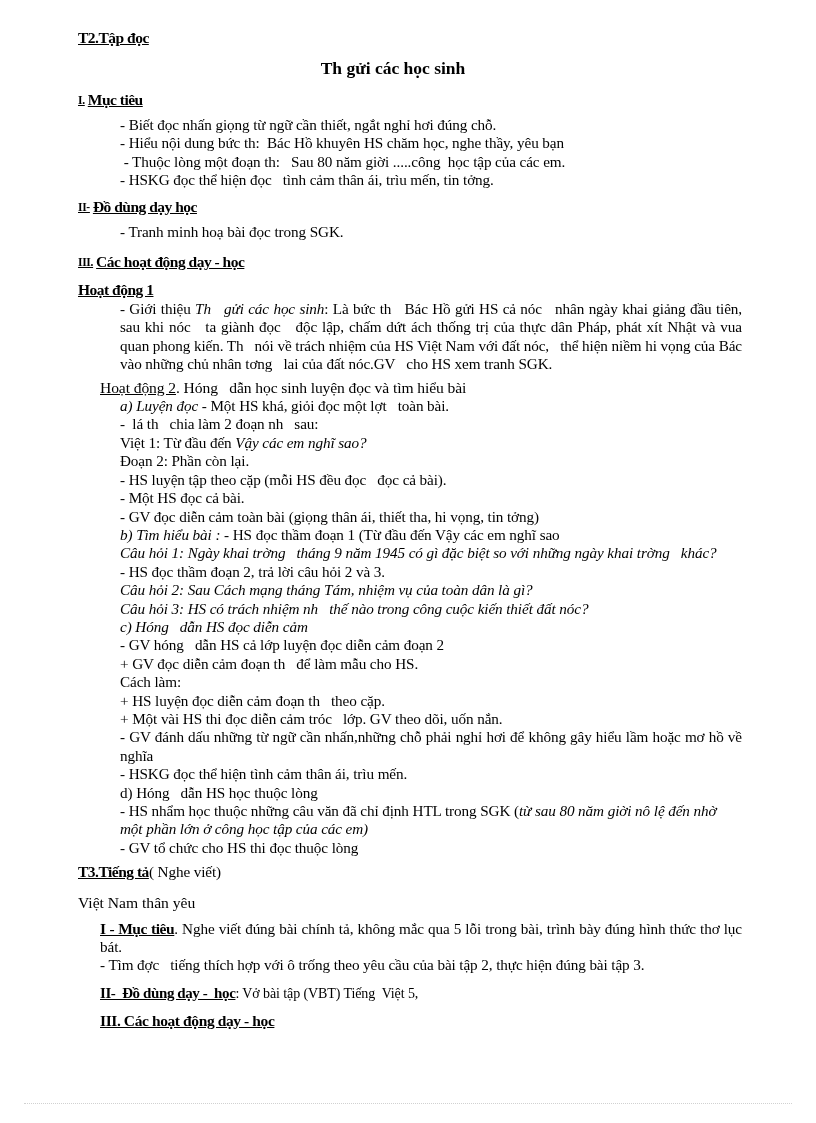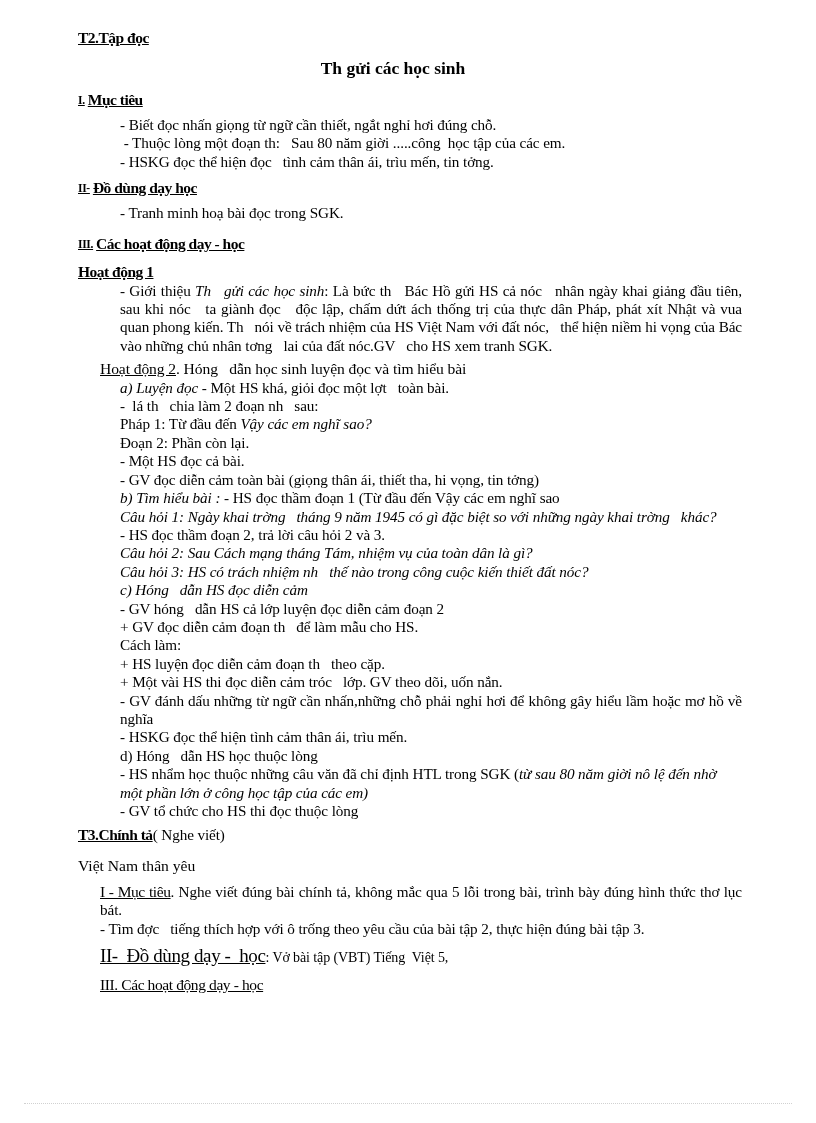--- a/index.html
+++ b/index.html
@@ -82,21 +82,21 @@
     padding-right: 26px;
   }
 
   
   .i0  { padding-left: 0; }
   .i1  { padding-left: 22px; }
   .i2  { padding-left: 42px; }
   .just { text-align: justify; text-justify: inter-word; }
 
   .it { font-style: italic; }
-  .bd { font-weight: normal; }
+  .bd { font-weight: bold; }
   .ul { text-decoration: underline; }
   .sp-s { height: 5px; }
   .sp-m { height: 9px; }
 
   
   .scan-rule {
     position: absolute;
     left: 24px;
     right: 24px;
     bottom: 19px;
@@ -115,20 +115,21 @@
       <span class="hd">T2.Tập đọc</span>
     </div>
 
     <div class="title">Th  gửi các học sinh</div>
 
     <div class="hd-row i0">
       <span class="roman">I.</span><span class="hd">Mục tiêu</span>
     </div>
     <div class="sp-s"></div>
     <div class="ln i2">- Biết đọc nhấn giọng từ ngữ cần thiết, ngắt nghỉ hơi đúng chỗ.</div>
+    <div class="ln i2">- Hiểu nội dung bức th:  Bác Hồ khuyên HS chăm học, nghe thầy, yêu bạn</div>
     <div class="ln i2"> - Thuộc lòng một đoạn th:   Sau 80 năm giời .....công  học tập của các em.</div>
     <div class="ln i2">- HSKG đọc thể hiện đọc   tình cảm thân ái, trìu mến, tin tởng.</div>
 
     <div class="sp-s"></div>
     <div class="hd-row i0">
       <span class="roman">II-</span><span class="hd">Đồ dùng dạy học</span>
     </div>
     <div class="sp-s"></div>
     <div class="ln i2">- Tranh minh hoạ bài đọc trong SGK.</div>
 
@@ -143,24 +144,25 @@
     </div>
     <div class="ln i2 just"><span>- Giới thiệu </span><span class="it">Th   gửi các học sinh</span><span>: Là bức th   Bác Hồ gửi HS cả nóc   nhân ngày khai giảng đầu tiên, sau khi nóc   ta giành đọc   độc lập, chấm dứt ách thống trị của thực dân Pháp, phát xít Nhật và vua quan phong kiến. Th   nói về trách nhiệm của HS Việt Nam với đất nóc,   thể hiện niềm hi vọng của Bác vào những chủ nhân tơng   lai của đất nóc.GV   cho HS xem tranh SGK.</span></div>
 
     <div class="sp-s"></div>
     <div class="ln i1"><span class="ul" style="font-size:15.6px;text-decoration:underline;">Hoạt động 2</span><span style="font-size:15.6px;">. Hóng   dẫn học sinh luyện đọc và tìm hiểu bài</span></div>
 
     <div class="ln i2"><span class="it">a) Luyện đọc</span><span> - Một HS khá, giỏi đọc một lợt   toàn bài.</span></div>
 
     <div class="ln i2">-  lá th   chia làm 2 đoạn nh   sau:</div>
 
-    <div class="ln i2"><span>Pháp 1: Từ đầu đến </span><span class="it">Vậy các em nghĩ sao?</span></div>
+    <div class="ln i2"><span>Việt 1: Từ đầu đến </span><span class="it">Vậy các em nghĩ sao?</span></div>
 
     <div class="ln i2">Đoạn 2: Phần còn lại.</div>
 
+    <div class="ln i2">- HS luyện tập theo cặp (mỗi HS đều đọc   đọc cả bài).</div>
     <div class="ln i2">- Một HS đọc cả bài.</div>
     <div class="ln i2">- GV đọc diễn cảm toàn bài (giọng thân ái, thiết tha, hi vọng, tin tởng)</div>
 
     <div class="ln i2"><span class="it">b) Tìm hiểu bài : </span><span>- HS đọc thầm đoạn 1 (Từ đầu đến Vậy các em nghĩ sao</span></div>
 
     <div class="ln i2 it">Câu hỏi 1: Ngày khai trờng   tháng 9 năm 1945 có gì đặc biệt so với những ngày khai trờng   khác?</div>
 
     <div class="ln i2">- HS đọc thầm đoạn 2, trả lời câu hỏi 2 và 3.</div>
 
     <div class="ln i2 it">Câu hỏi 2: Sau Cách mạng tháng Tám, nhiệm vụ của toàn dân là gì?</div>
@@ -176,30 +178,30 @@
     <div class="ln i2 just">- GV đánh dấu những từ ngữ cần nhấn,những chỗ phải nghỉ hơi để không gây hiểu lầm hoặc mơ hồ về nghĩa</div>
     <div class="ln i2">- HSKG đọc thể hiện tình cảm thân ái, trìu mến.</div>
 
     <div class="ln i2">d) Hóng   dẫn HS học thuộc lòng</div>
 
     <div class="ln i2"><span>- HS nhẩm học thuộc những câu văn đã chỉ định HTL trong SGK (</span><span class="it">từ sau 80 năm giời nô lệ đến nhờ một phần lớn ở công học tập của các em)</span></div>
 
     <div class="ln i2">- GV tổ chức cho HS thi đọc thuộc lòng</div>
 
     <div class="sp-s"></div>
-    <div class="ln i0"><span class="hd">T3.Chính tả</span><span>( Nghe viết)</span></div>
+    <div class="ln i0"><span class="hd">T3.Tiếng tả</span><span>( Nghe viết)</span></div>
 
     <div class="title2">Việt Nam thân yêu</div>
 
     <div class="ln i1 just"><span class="bd ul" style="font-size:15.5px;letter-spacing:-0.4px;">I - Mục tiêu</span><span>. Nghe viết đúng bài chính tả, không mắc qua 5 lỗi trong bài, trình bày đúng hình thức thơ lục bát.</span></div>
 
     <div class="ln i1 just">- Tìm đợc   tiếng thích hợp với ô trống theo yêu cầu của bài tập 2, thực hiện đúng bài tập 3.</div>
 
     <div class="sp-m"></div>
-    <div class="ln i1"><span class="bd ul" style="font-size:19px;letter-spacing:-0.4px;">II-  Đồ dùng dạy -  học</span><span style="font-size:14px;">: Vở bài tập (VBT) Tiếng  Việt 5,</span></div>
+    <div class="ln i1"><span class="bd ul" style="font-size:15px;letter-spacing:-0.4px;">II-  Đồ dùng dạy -  học</span><span style="font-size:14px;">: Vở bài tập (VBT) Tiếng  Việt 5,</span></div>
 
     <div class="sp-m"></div>
     <div class="ln i1"><span class="bd ul" style="font-size:15.5px;letter-spacing:-0.4px;">III. Các hoạt động dạy - học</span></div>
 
   </div>
 
   <div class="scan-rule"></div>
 </div>
 
 </body></html>

